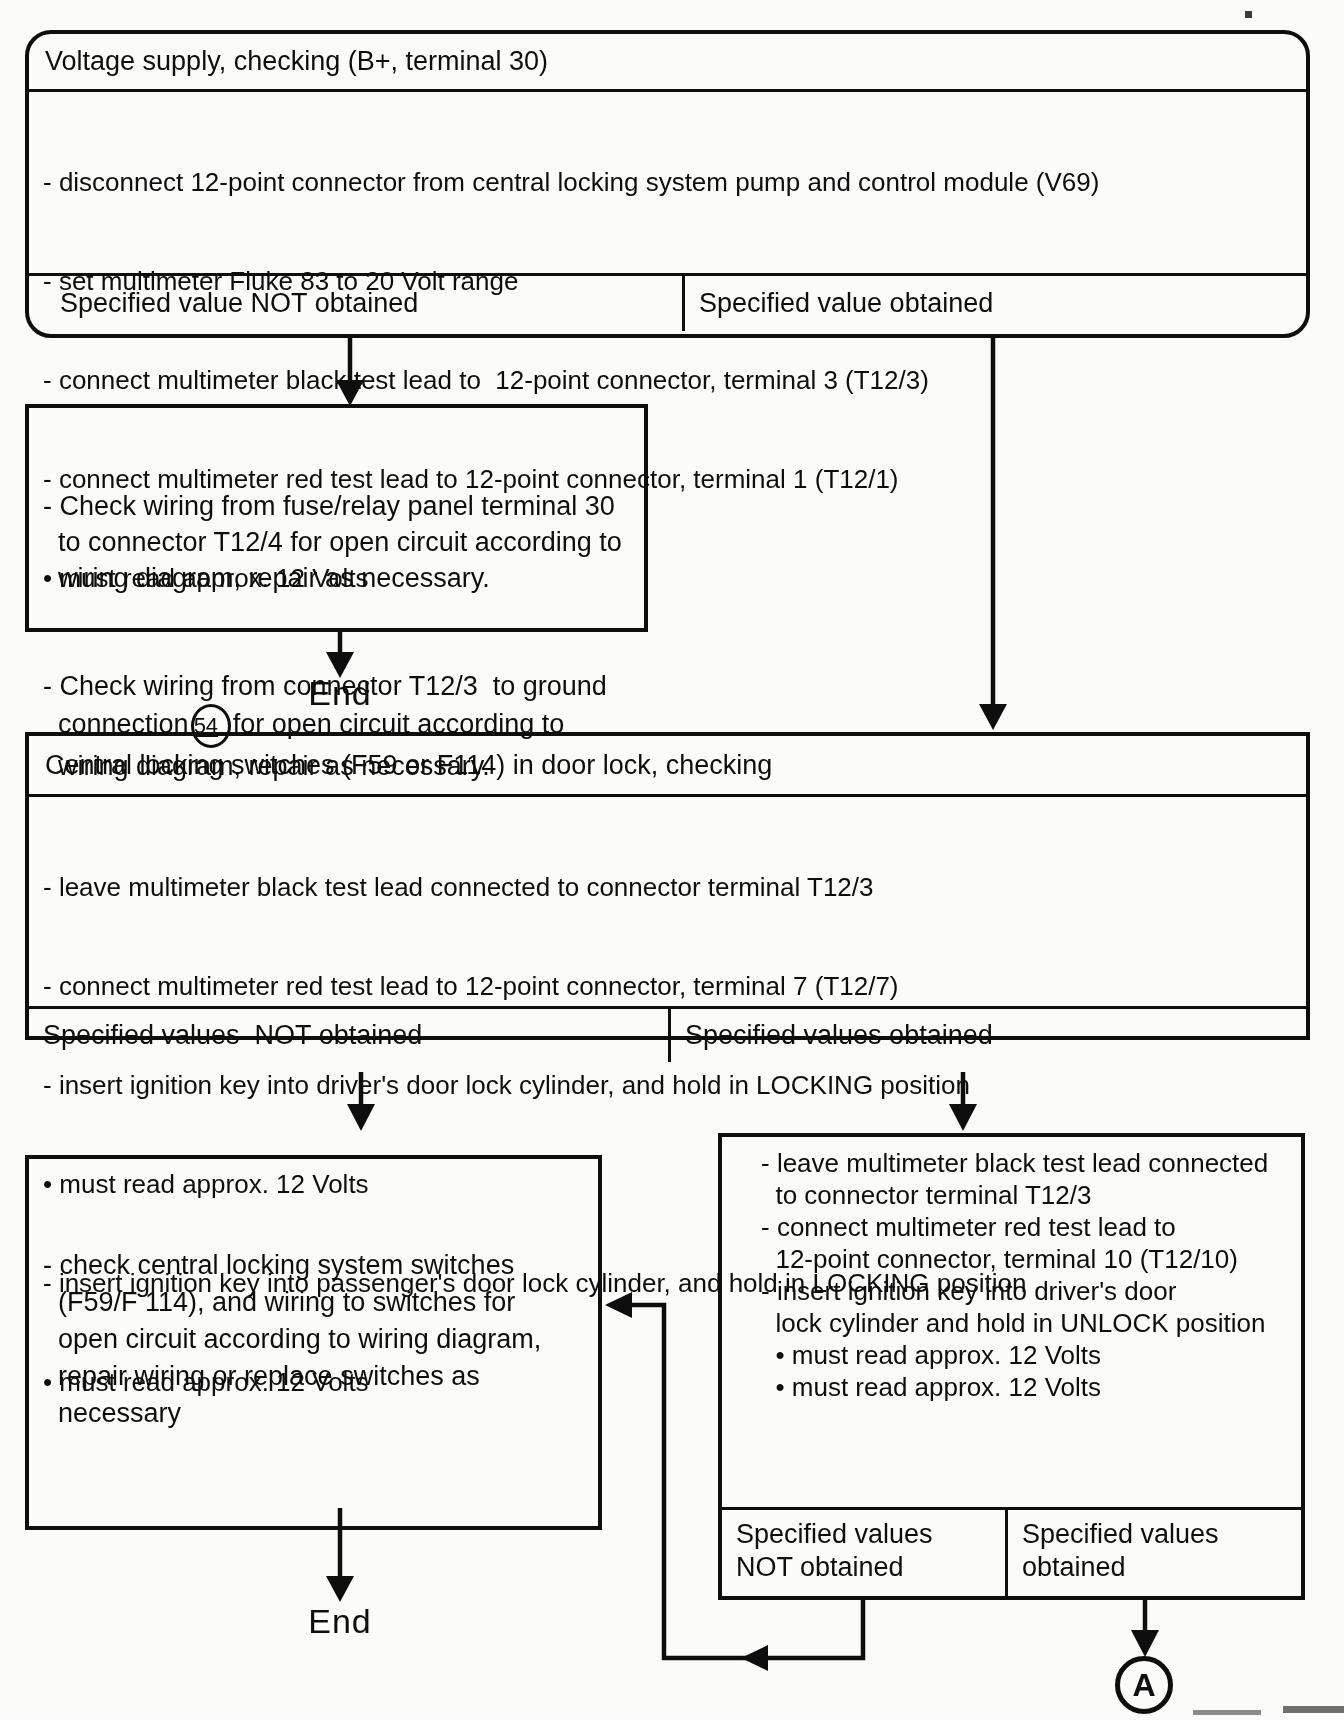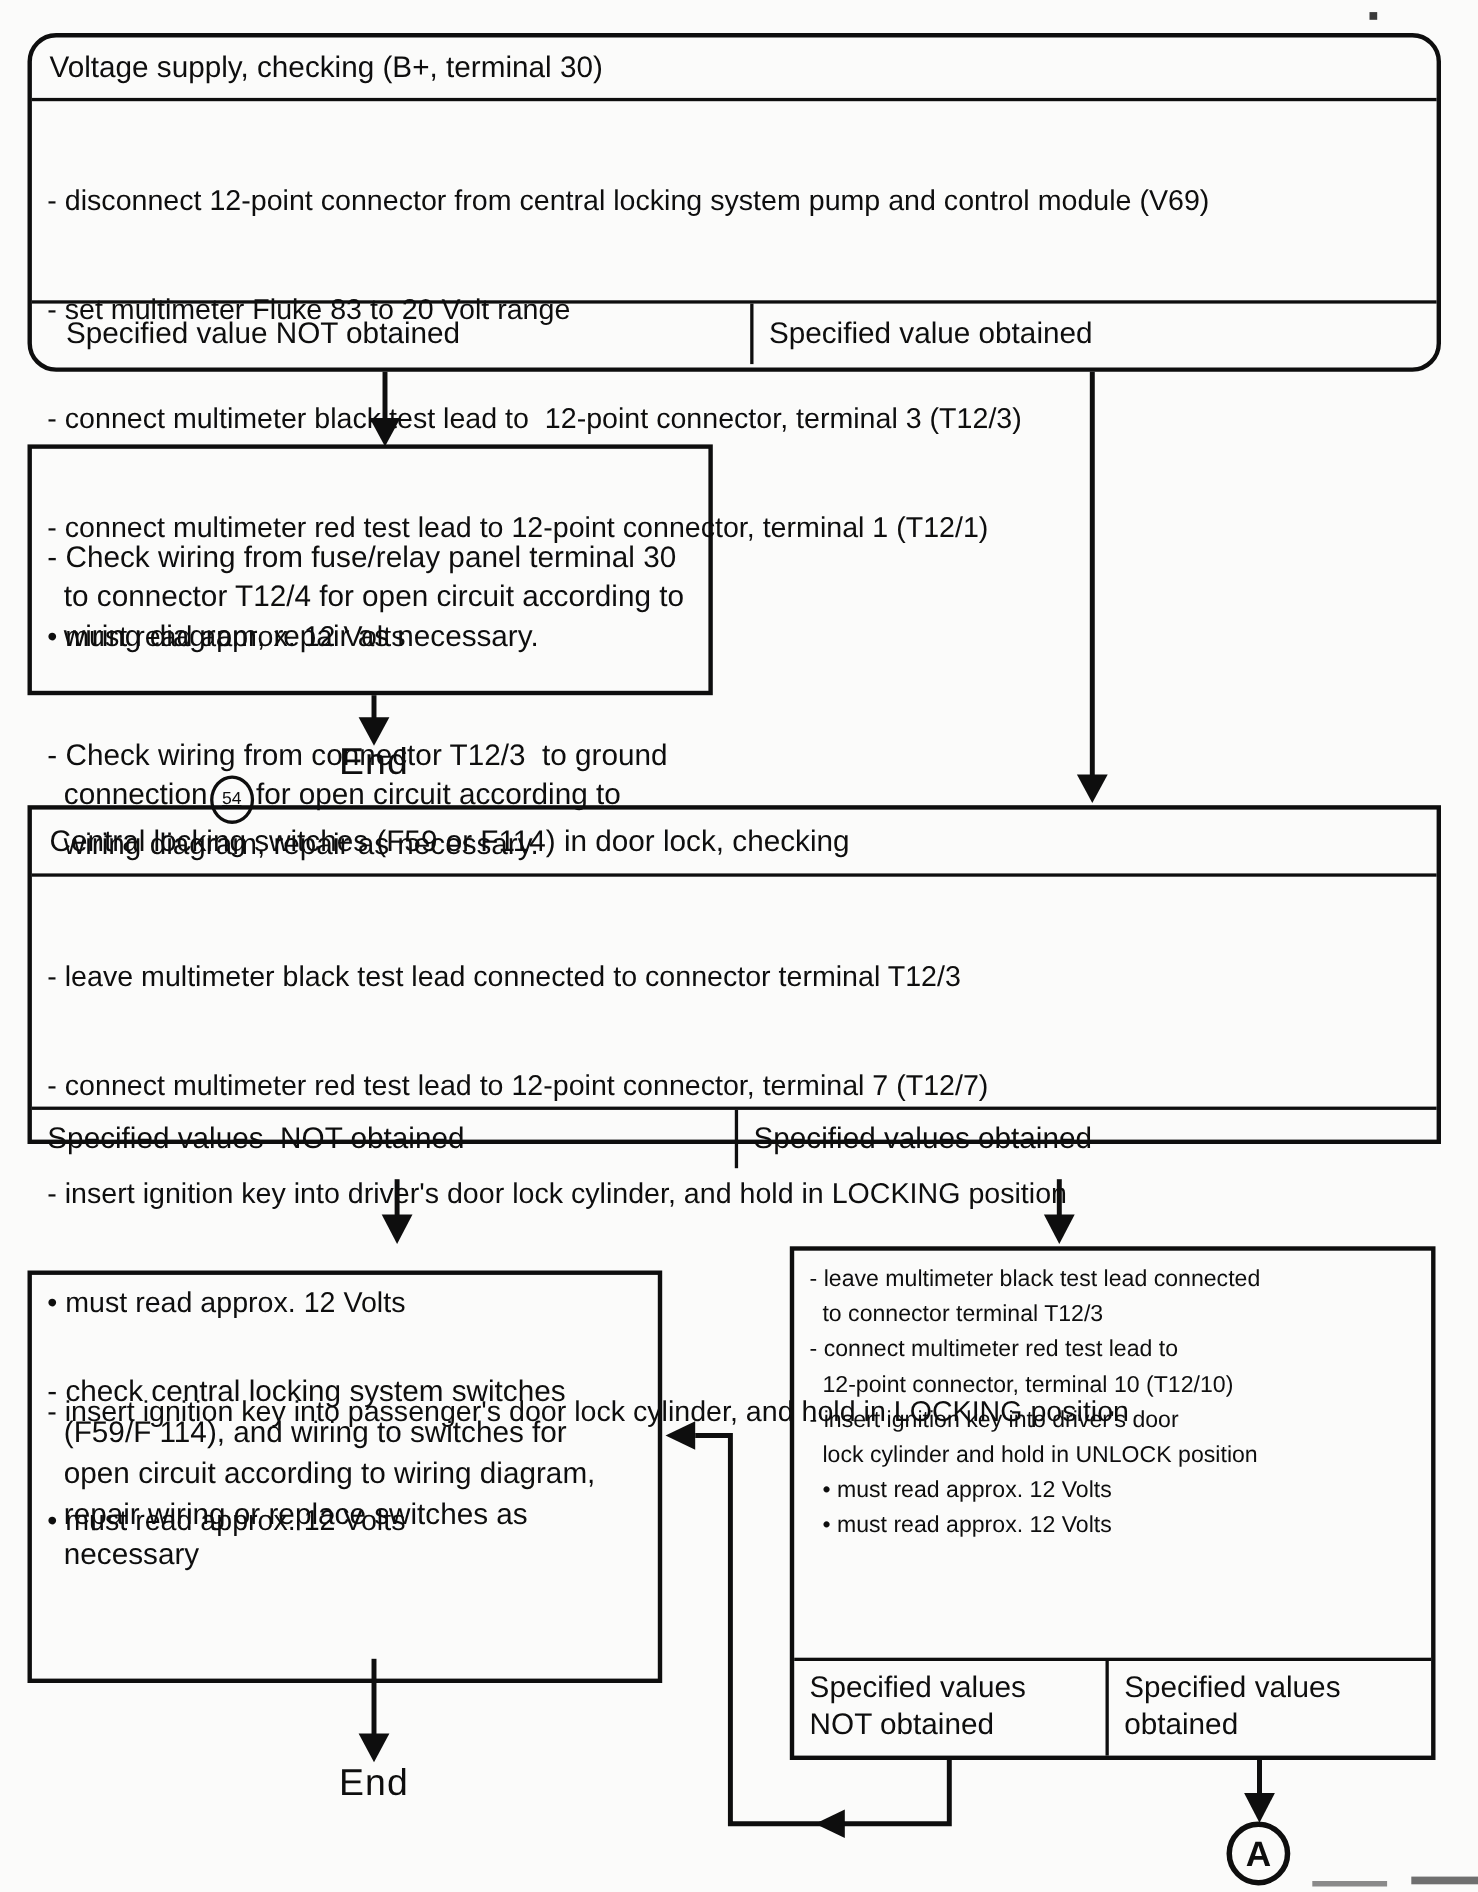--- a/index.html
+++ b/index.html
@@ -14,22 +14,22 @@
   .row-body { box-sizing:border-box; border-top:3px solid #0e0e0e;
     padding:8px 20px 0 14px; font-size:26px; line-height:33px; white-space:pre-wrap; }
   .row-split { box-sizing:border-box; border-top:3px solid #0e0e0e; display:flex; }
   .cell { box-sizing:border-box; display:flex; align-items:center;
     padding-left:14px; font-size:27px; line-height:33px; white-space:pre-wrap; }
   .cell + .cell { border-left:3px solid #0e0e0e; }
   .stepline { white-space:pre-wrap; }
   .textbox { padding:8px 8px 0 14px; font-size:27px; line-height:36px; white-space:pre-wrap; }
   .circled-num {
     display:inline-block; border:3px solid #0e0e0e; border-radius:50%;
-    min-width:34px; height:38px; line-height:38px; text-align:center;
-    margin:0 2px; font-size:16px;text-decoration:underline;
+    min-width:34px; height:38px; line-height:38px; text-align:left;
+    margin:0 2px; font-size:22px;text-decoration:underline;
   }
   .end-label { position:absolute; width:90px; text-align:center;
     font-size:34px; font-weight:normal; letter-spacing:1px; }
   .connector-circle {
     position:absolute; left:1115px; top:1656px; width:48px; height:48px;
     border:5px solid #0e0e0e; border-radius:50%;
     font-size:32px; font-weight:bold; display:flex;
     align-items:center; justify-content:center;
   }
   svg.overlay { position:absolute; left:0; top:0; pointer-events:none; }
@@ -84,21 +84,21 @@
   <div class="stepline">- check central locking system switches
   (F59/F 114), and wiring to switches for
   open circuit according to wiring diagram,
   repair wiring or replace switches as
   necessary</div>
 </div>
 
 <div class="end-label" style="left:295px; top:1602px;">End</div>
 
 <div class="box" style="left:718px; top:1133px; width:587px; height:467px;">
-  <div style="box-sizing:border-box; height:370px; padding:10px 6px 0 14px; font-size:21px; line-height:32px;">
+  <div style="box-sizing:border-box; height:370px; padding:10px 6px 0 14px; font-size:26px; line-height:32px;margin-left:25px;">
     <div class="stepline">- leave multimeter black test lead connected
   to connector terminal T12/3</div>
     <div class="stepline">- connect multimeter red test lead to
   12-point connector, terminal 10 (T12/10)</div>
     <div class="stepline">- insert ignition key into driver's door
   lock cylinder and hold in UNLOCK position</div>
     <div class="stepline">  • must read approx. 12 Volts</div>
     <div class="stepline">  • must read approx. 12 Volts</div>
   </div>
   <div class="row-split" style="height:89px;">

